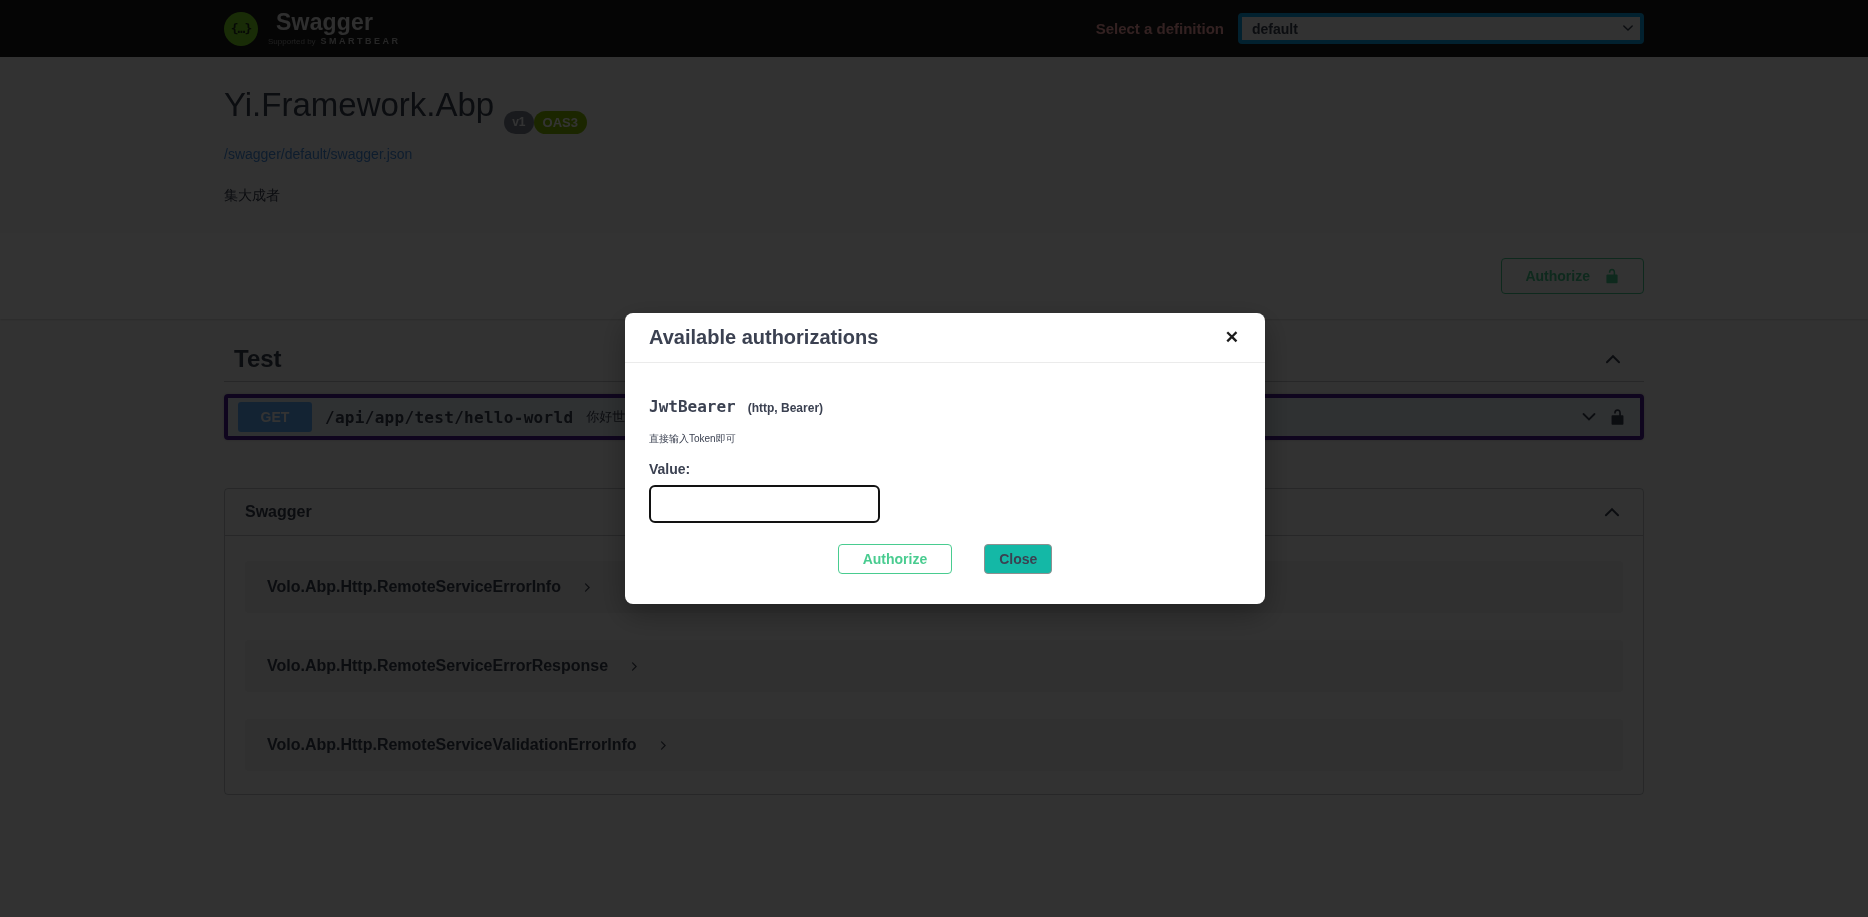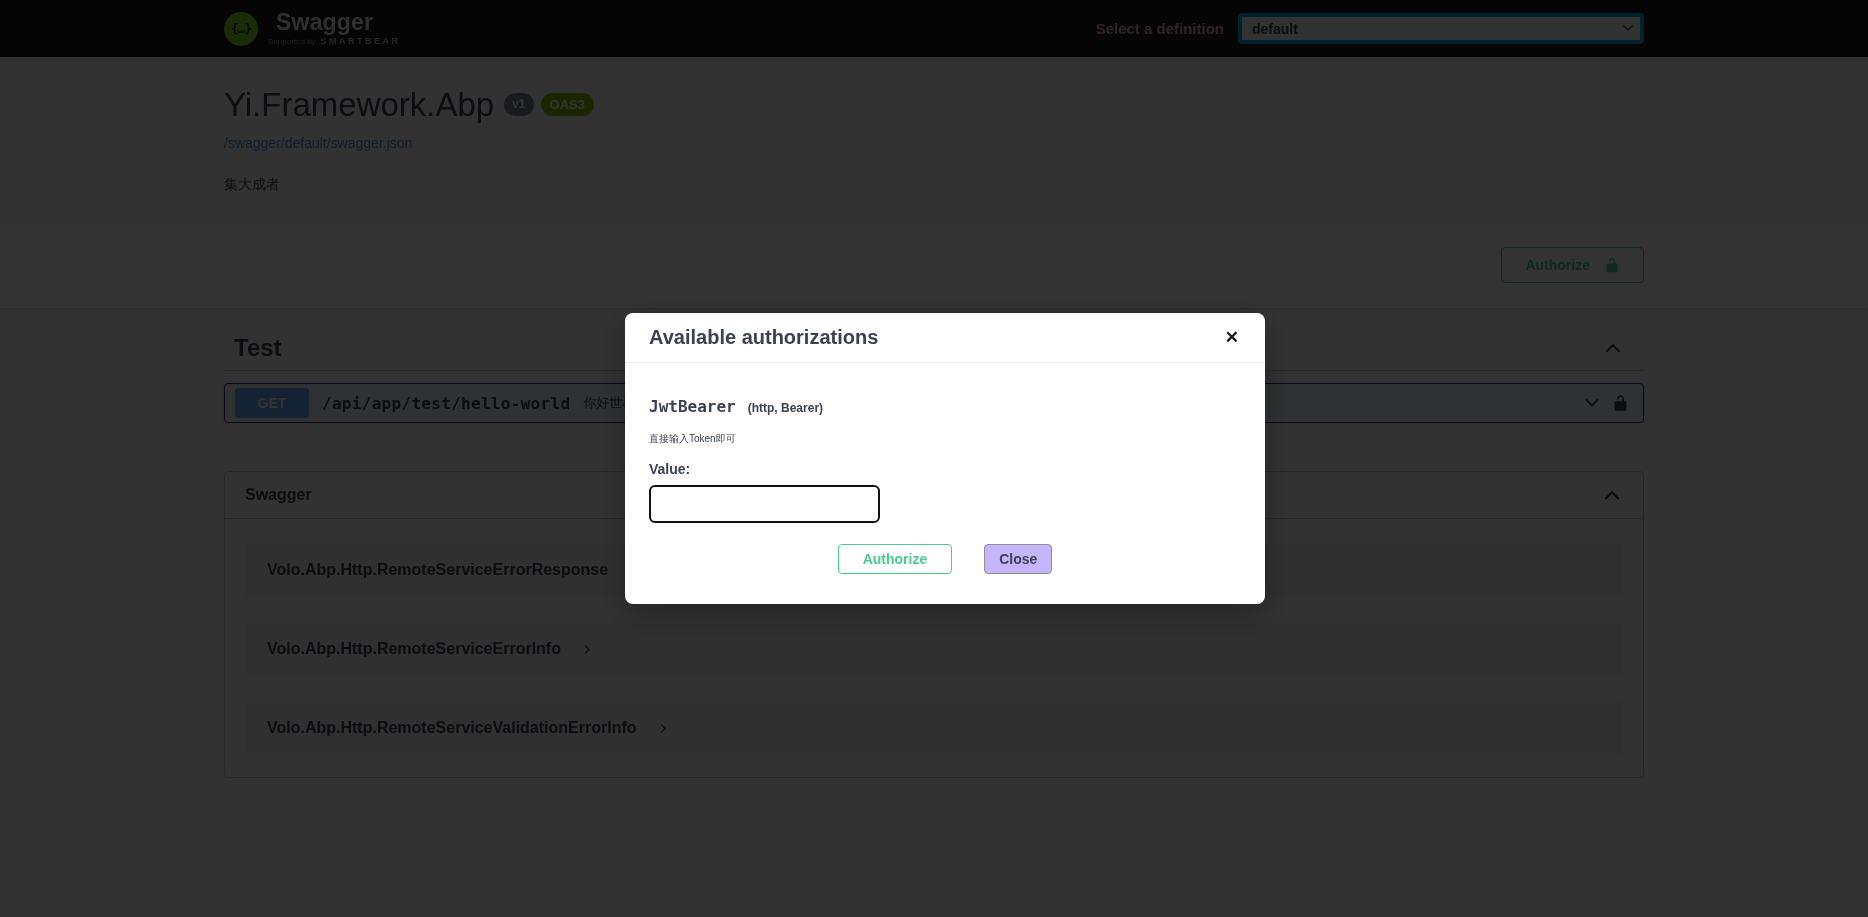--- a/index.html
+++ b/index.html
@@ -39,21 +39,21 @@
     border: 4px solid #0ea5e9; border-radius: 4px;
     padding: 0 30px 0 10px; font-size: 14px; font-weight: bold;
     font-family: "Liberation Sans", sans-serif;
   }
   .select-chevron { position: absolute; right: 9px; top: 8px; pointer-events: none; }
 
   
   .info { padding-top: 30px; }
   .title-row { display: flex; align-items: flex-start; gap: 10px; }
   .page-title { font-size: 33px; font-weight: normal; margin: 0; line-height: 1.1; }
-  .badges { display: flex; gap: 7px; margin-top: 6px; }
+  .badges { display: flex; margin-top: 24px; }
   .badge { border-radius: 57px; color: #fff; font-weight: bold; }
   .badge.version { background: #7d8492; font-size: 12px; padding: 4px 8px; }
   .badge.oas3 { background: #89bf04; font-size: 13px; padding: 4px 9px; }
   .spec-link { display: inline-block; margin-top: 12px; font-size: 14px; color: #4990e2; text-decoration: none; }
   .api-desc { margin-top: 24px; font-size: 14px; }
 
   
   .scheme-container {
     margin-top: 28px; background: #fff;
     box-shadow: 0 1px 2px 0 rgba(0,0,0,.15);
@@ -73,21 +73,21 @@
     display: flex; align-items: center; cursor: pointer;
     padding: 6px 20px 8px 10px;
     border-bottom: 1px solid rgba(59,65,81,.3);
   }
   .tag-title { font-size: 24px; font-weight: bold; margin: 0; }
   .spacer { flex: 1; }
   .icon-btn { background: none; border: none; padding: 0; cursor: pointer; display: flex; align-items: center; }
 
   .opblock {
     margin-top: 12px;
-    border: 1px solid #4c1d95; border-radius: 4px;
+    border: 4px solid #4c1d95; border-radius: 4px;
     background: rgba(97,175,254,.1);
     box-shadow: 0 0 3px rgba(0,0,0,.19);
     display: flex; align-items: center;
     padding: 4px 14px 4px 4px; cursor: pointer;
   }
   .method-badge {
     background: #61affe; color: #fff; font-weight: bold; font-size: 14px;
     border-radius: 3px; width: 74px; text-align: center; padding: 7px 0;
     margin-left: 6px;
   }
@@ -145,21 +145,21 @@
     border: 2px solid #121212; border-radius: 6px;
     padding: 0 10px; font-size: 14px; font-family: inherit;
     background: #fff;
   }
   .modal-actions { margin-top: 21px; display: flex; justify-content: center; gap: 32px; }
   .btn.modal-authorize {
     border: 1.5px solid #49cc90; color: #49cc90; background: #fff;
     font-size: 14px; font-weight: bold; padding: 6px 24px;
   }
   .btn.modal-close-btn {
-    border: 1.5px solid #8f8f8f; color: #3b4151; background: #c4b5fd;
+    border: 1.5px solid #8f8f8f; color: #3b4151; background: #14b8a6;
     font-size: 14px; font-weight: bold; padding: 6px 14px;
   }
 </style>
 </head>
 <body>
 
 <div class="topbar">
   <div class="wrapper topbar-inner">
     <div class="logo">
       <div class="logo-circle">{…}</div>
@@ -251,29 +251,29 @@
       <h4 class="models-title">Swagger</h4>
       <span class="spacer"></span>
       <button class="icon-btn">
         <svg width="22" height="22" viewBox="0 0 20 20">
             <path d="M4.5 13 L10 7.5 L15.5 13" fill="none" stroke="#3b4151" stroke-width="1.8" stroke-linecap="round"></path>
           </svg>
       </button>
     </div>
     <div class="models-body">
       <div class="model-row">
-        <span class="model-name">Volo.Abp.Http.RemoteServiceErrorResponse</span>
+        <span class="model-name">Volo.Abp.Http.RemoteServiceErrorInfo</span>
         <span class="model-chevron">
           <svg width="13" height="13" viewBox="0 0 20 20">
               <path d="M7 4.5 L12.5 10 L7 15.5" fill="none" stroke="#3b4151" stroke-width="1.8" stroke-linecap="round"></path>
             </svg>
         </span>
       </div>
       <div class="model-row">
-        <span class="model-name">Volo.Abp.Http.RemoteServiceErrorInfo</span>
+        <span class="model-name">Volo.Abp.Http.RemoteServiceErrorResponse</span>
         <span class="model-chevron">
           <svg width="13" height="13" viewBox="0 0 20 20">
               <path d="M7 4.5 L12.5 10 L7 15.5" fill="none" stroke="#3b4151" stroke-width="1.8" stroke-linecap="round"></path>
             </svg>
         </span>
       </div>
       <div class="model-row">
         <span class="model-name">Volo.Abp.Http.RemoteServiceValidationErrorInfo</span>
         <span class="model-chevron">
           <svg width="13" height="13" viewBox="0 0 20 20">

